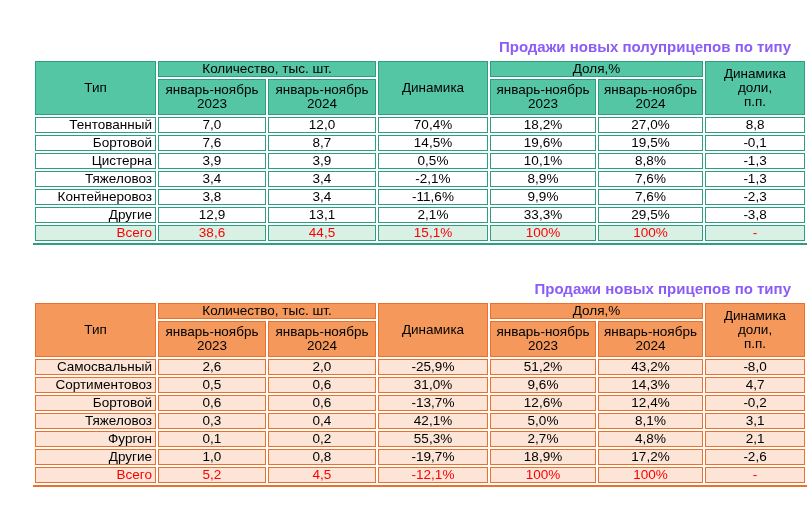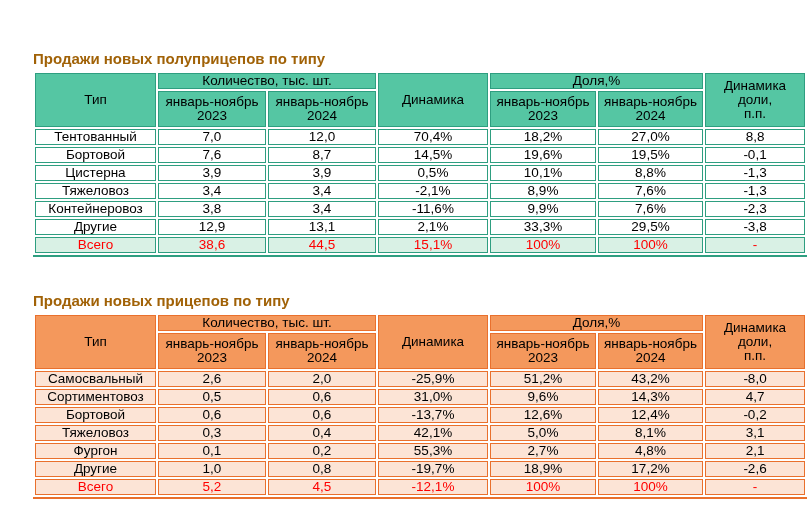--- a/index.html
+++ b/index.html
@@ -12,32 +12,32 @@
   .brand-abbr { position:absolute; left:6px; top:1px; font-size:6px; letter-spacing:0.5px; color:#8f8f8f; }
   .red-square { position:absolute; left:2px; top:9px; width:19px; height:22px; background:#fa4028; }
   .yellow-square { position:absolute; left:22px; top:3px; width:16px; height:17px; background:#ffb400; }
   .org { position:absolute; left:41px; top:4px; font-size:8px; line-height:9.5px; color:#8f8f8f; }
   .org-line:first-child::first-letter { font-size:13px; }
 
   
   .table-block { position:absolute; left:33px; width:758px; }
   #block-semitrailers { top:38px; }
   #block-trailers { top:280px; }
-  .table-title { margin:12px 0 4px 0; font-size:15px; font-weight:bold; text-align:left; color:#a16207; }
+  .table-title { margin:0 0 4px 0; font-size:15px; font-weight:bold; text-align:right; color:#8b5cf6; }
 
   table.report-table { border-collapse:separate; border-spacing:2px; table-layout:fixed; width:758px; }
   .report-table th, .report-table td {
     border:1px solid; padding:0 3px; text-align:center; vertical-align:middle;
     font-size:13.5px; line-height:14px; overflow:hidden;
   }
   .report-table th { font-weight:normal; height:14px; }
   .report-table thead tr.sub th { height:36px; }
   .report-table td { height:14px; white-space:nowrap; }
   .pre { white-space:pre-line; line-height:16px; }
-  td.type-cell { text-align:center; }
+  td.type-cell { text-align:right; }
   tr.total-row td { color:#ff0000; font-weight:normal; }
 
   
   .theme-green { border-bottom:2px solid #2e9e80; }
   .theme-green th { background:#55c6a3; border-color:#2e9e80; }
   .theme-green td { background:#ffffff; border-color:#2e9e80; }
   .theme-green tr.total-row td { background:#d9f1e5; }
 
   
   .theme-orange { border-bottom:2px solid #e9702d; }

